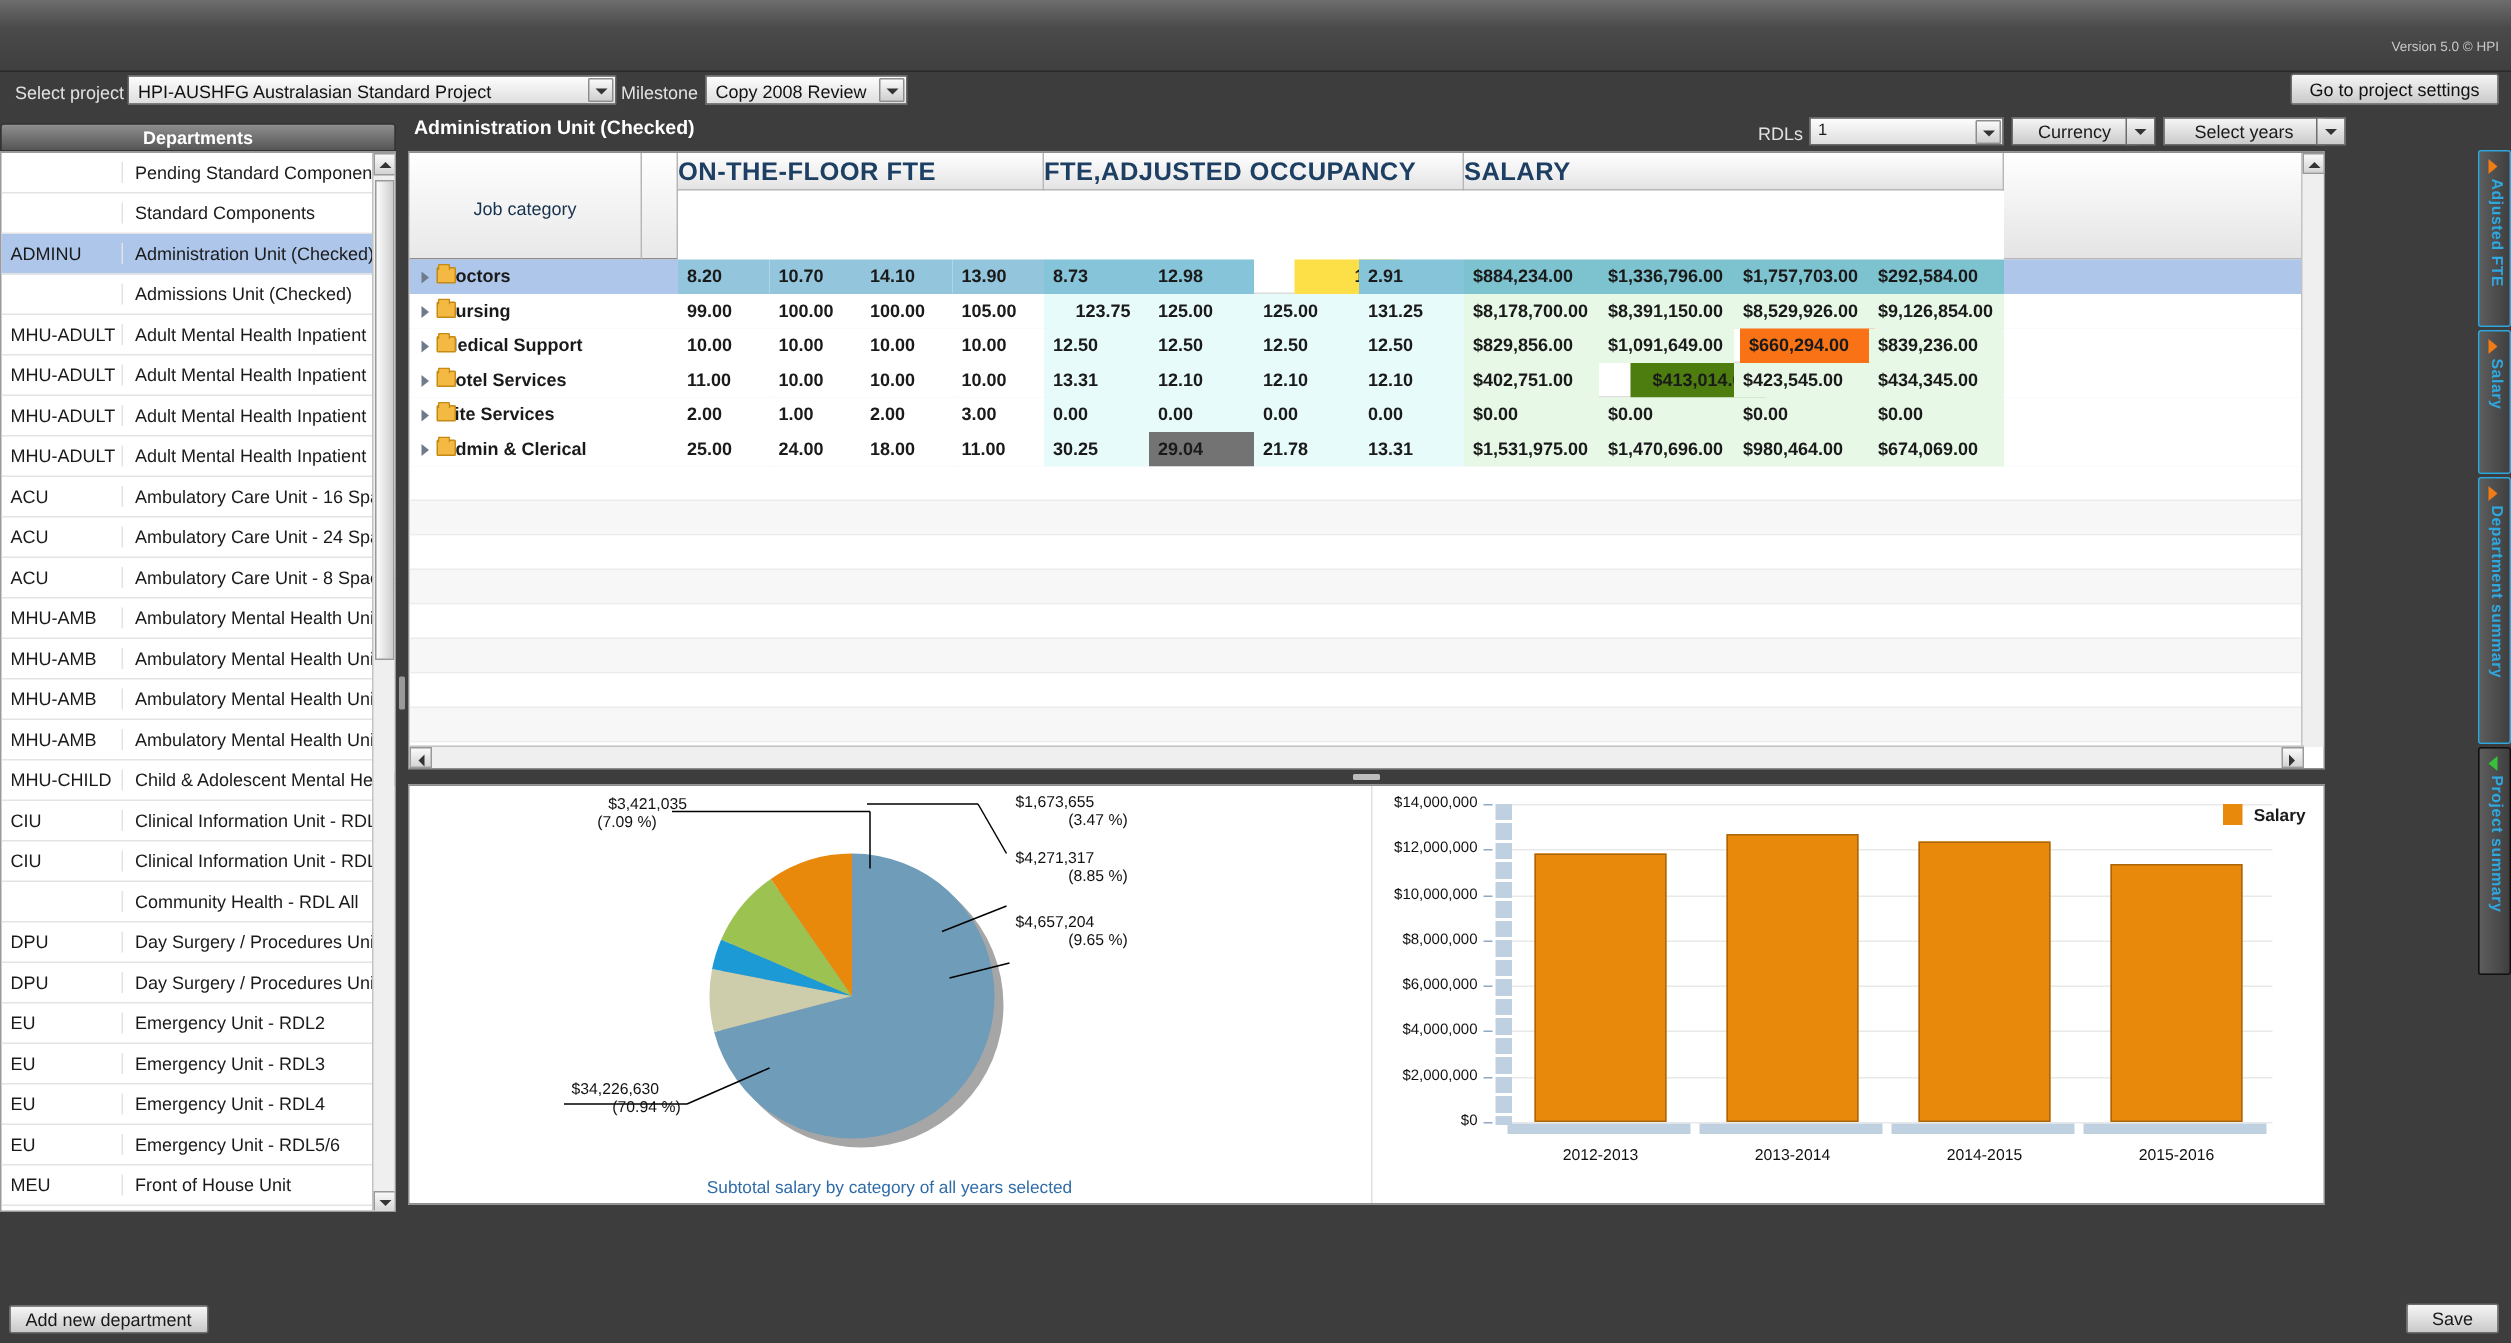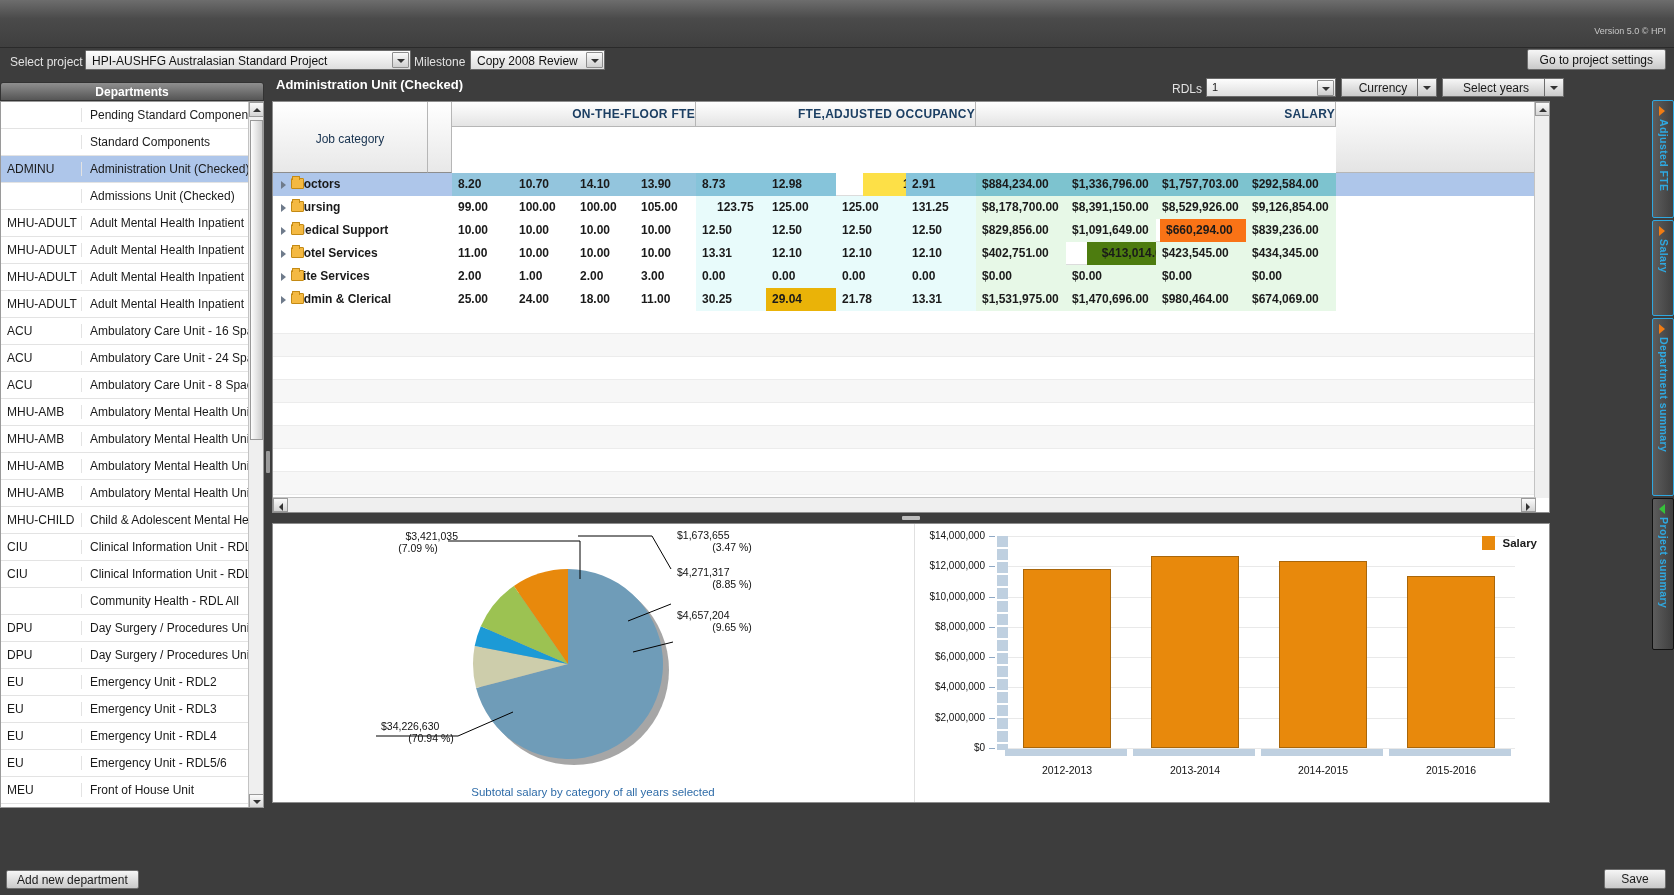--- a/index.html
+++ b/index.html
@@ -139,24 +139,24 @@
   #unit-title {
     position:absolute; left:276px; top:77px; font-size:13px; font-weight:bold; color:#fff;
   }
   #gridwrap {
     position:absolute; left:272px; top:101px; width:1278px; height:412px;
     background:#fff; border:1px solid #8d8d8d;
   }
   #grid { position:absolute; left:0; top:0; width:1263px; height:396px; overflow:hidden; }
 
   .hdr-group {
-    position:absolute; height:25px; line-height:25px; text-align:right;
+    position:absolute; height:25px; line-height:25px; text-align:left;
     background:linear-gradient(to bottom,#ffffff,#e4e4e4);
     border-right:1px solid #b6b6b6; border-bottom:1px solid #b6b6b6;
-    font-size:12px; font-weight:bold; color:#1c3f63; letter-spacing:.3px;
+    font-size:17px; font-weight:bold; color:#1c3f63; letter-spacing:.3px;
   }
   .hdr-jobcat {
     position:absolute; left:0; top:0; width:155px; height:71px;
     background:linear-gradient(to bottom,#ffffff,#e8e8e8);
     border-right:1px solid #b6b6b6; border-bottom:1px solid #8d8d8d;
     text-align:center; font-size:12px; color:#17324f; padding-top:30px;
   }
   .hdr-blank {
     position:absolute; left:155px; top:0; width:24px; height:71px;
     background:linear-gradient(to bottom,#ffffff,#e8e8e8);
@@ -516,21 +516,21 @@
           <div class="gcell" style="left: 973px; width: 90px; background: rgb(231, 248, 231);">$0.00</div>
           <div class="gcell" style="left: 1063px; width: 200px; background: rgb(255, 255, 255);"></div>
         </div>
         <div class="grow" style="top: 186px;">
           <div class="gcell jobcat" style="left: 0px; width: 179px; background: rgb(255, 255, 255);"><span class="arrow"></span><span class="folder"></span><span class="jt">Admin &amp; Clerical</span></div>
           <div class="gcell" style="left: 179px; width: 61px; background: rgb(255, 255, 255);">25.00</div>
           <div class="gcell" style="left: 240px; width: 61px; background: rgb(255, 255, 255);">24.00</div>
           <div class="gcell" style="left: 301px; width: 61px; background: rgb(255, 255, 255);">18.00</div>
           <div class="gcell" style="left: 362px; width: 61px; background: rgb(255, 255, 255);">11.00</div>
           <div class="gcell" style="left: 423px; width: 70px; background: rgb(232, 251, 251);">30.25</div>
-          <div class="gcell" style="left: 493px; width: 70px; background: #eab308;">29.04</div>
+          <div class="gcell" style="left: 493px; width: 70px; background: #737373;">29.04</div>
           <div class="gcell" style="left: 563px; width: 70px; background: rgb(232, 251, 251);">21.78</div>
           <div class="gcell" style="left: 633px; width: 70px; background: rgb(232, 251, 251);">13.31</div>
           <div class="gcell" style="left: 703px; width: 90px; background: rgb(231, 248, 231);">$1,531,975.00</div>
           <div class="gcell" style="left: 793px; width: 90px; background: rgb(231, 248, 231);">$1,470,696.00</div>
           <div class="gcell" style="left: 883px; width: 90px; background: rgb(231, 248, 231);">$980,464.00</div>
           <div class="gcell" style="left: 973px; width: 90px; background: rgb(231, 248, 231);">$674,069.00</div>
           <div class="gcell" style="left: 1063px; width: 200px; background: rgb(255, 255, 255);"></div>
         </div>
         <div class="empty-row" style="top: 209px; background: rgb(255, 255, 255);"></div>
         <div class="empty-row" style="top: 232px; background: rgb(247, 247, 247);"></div>

